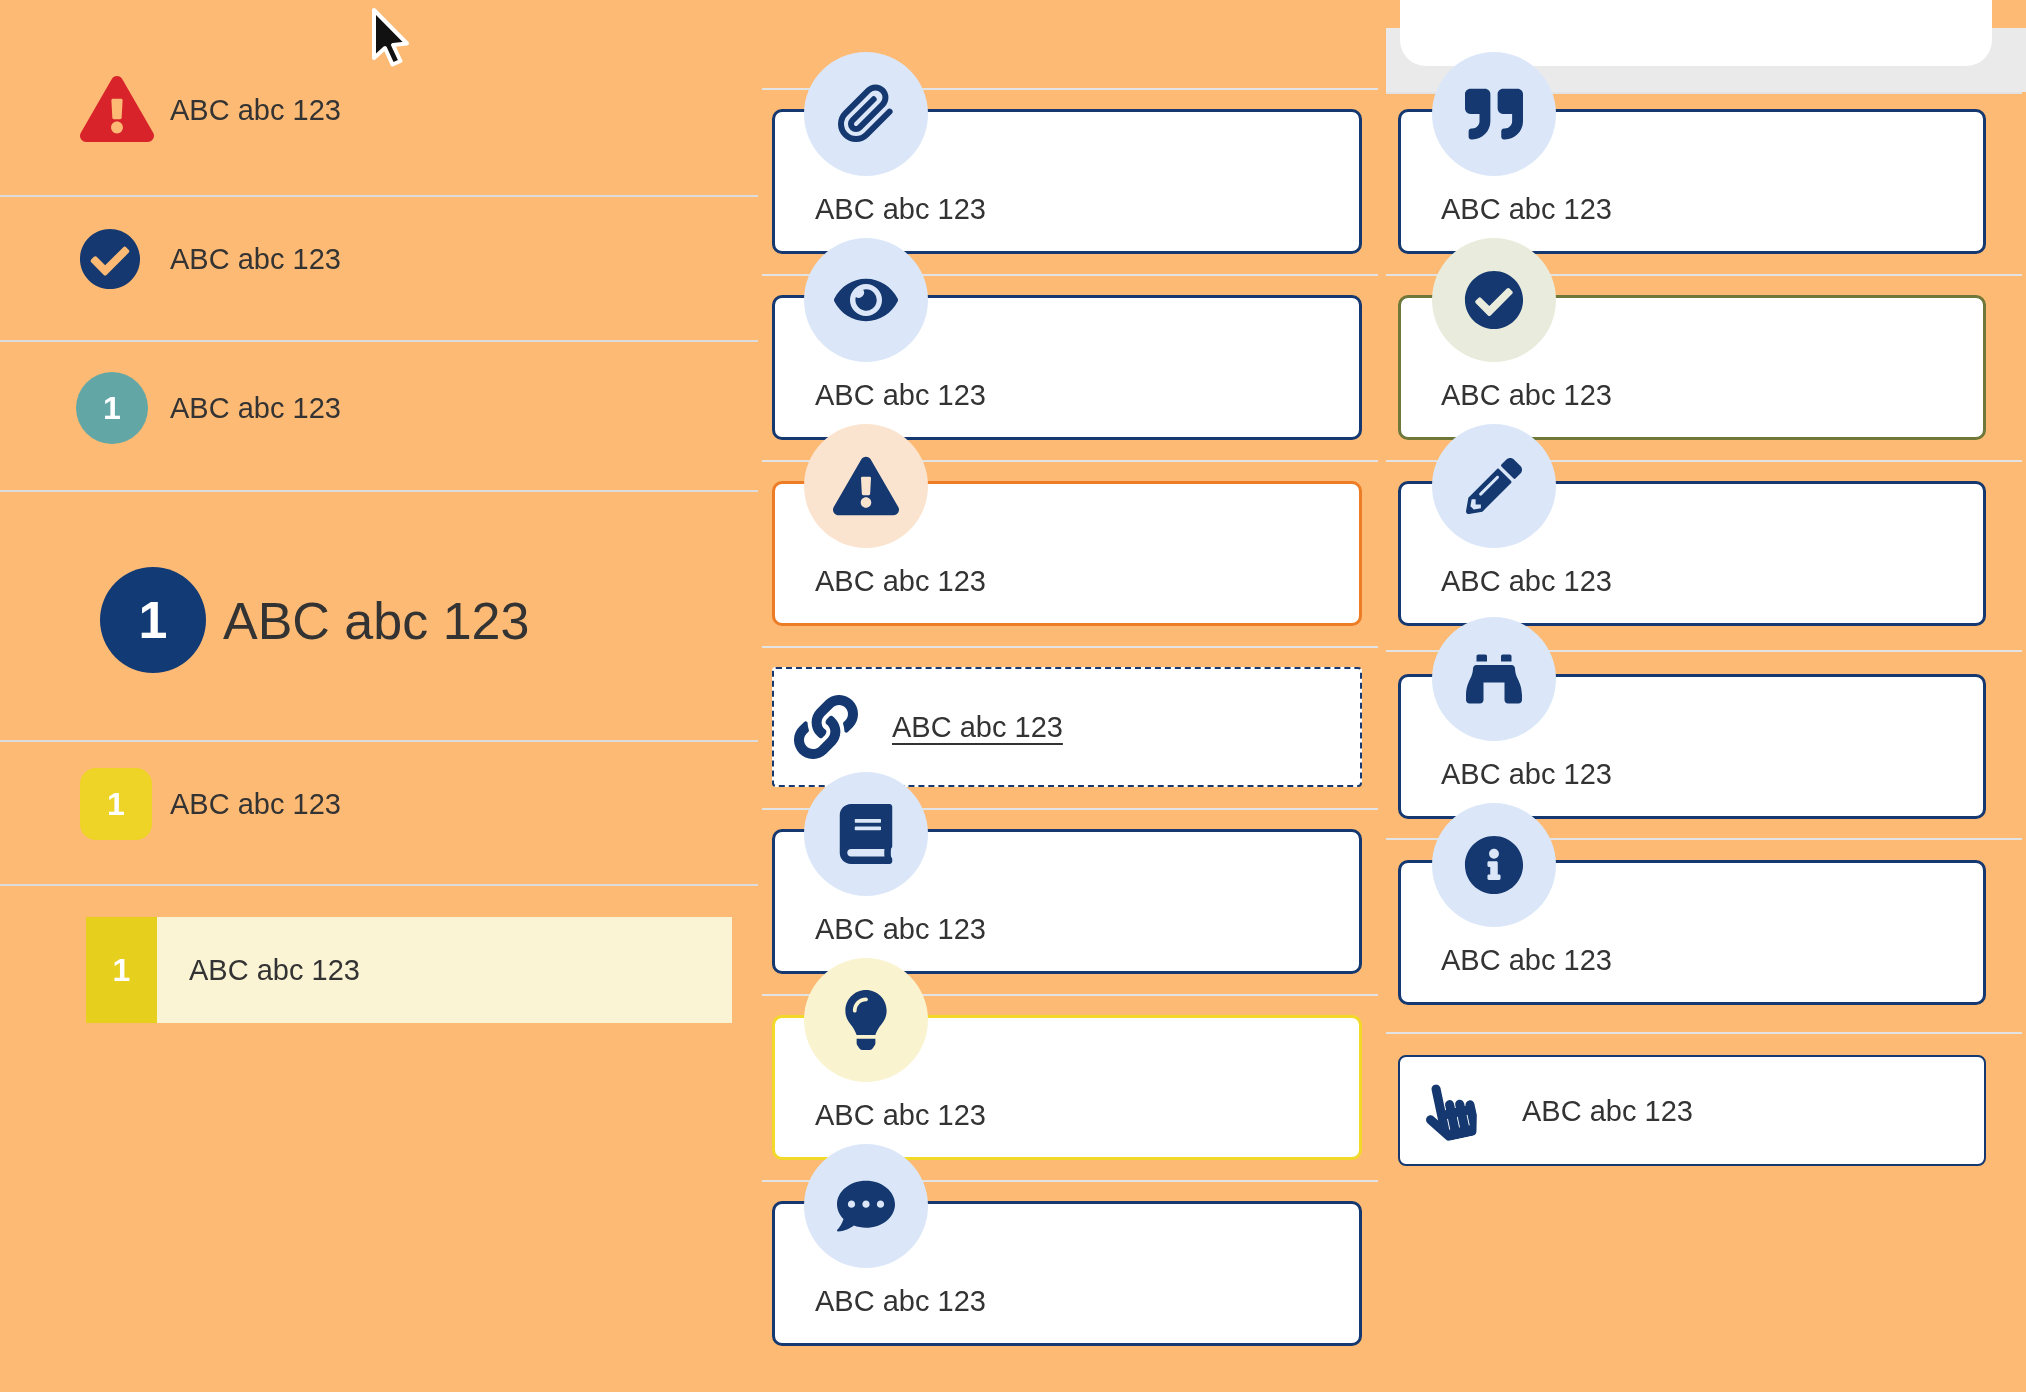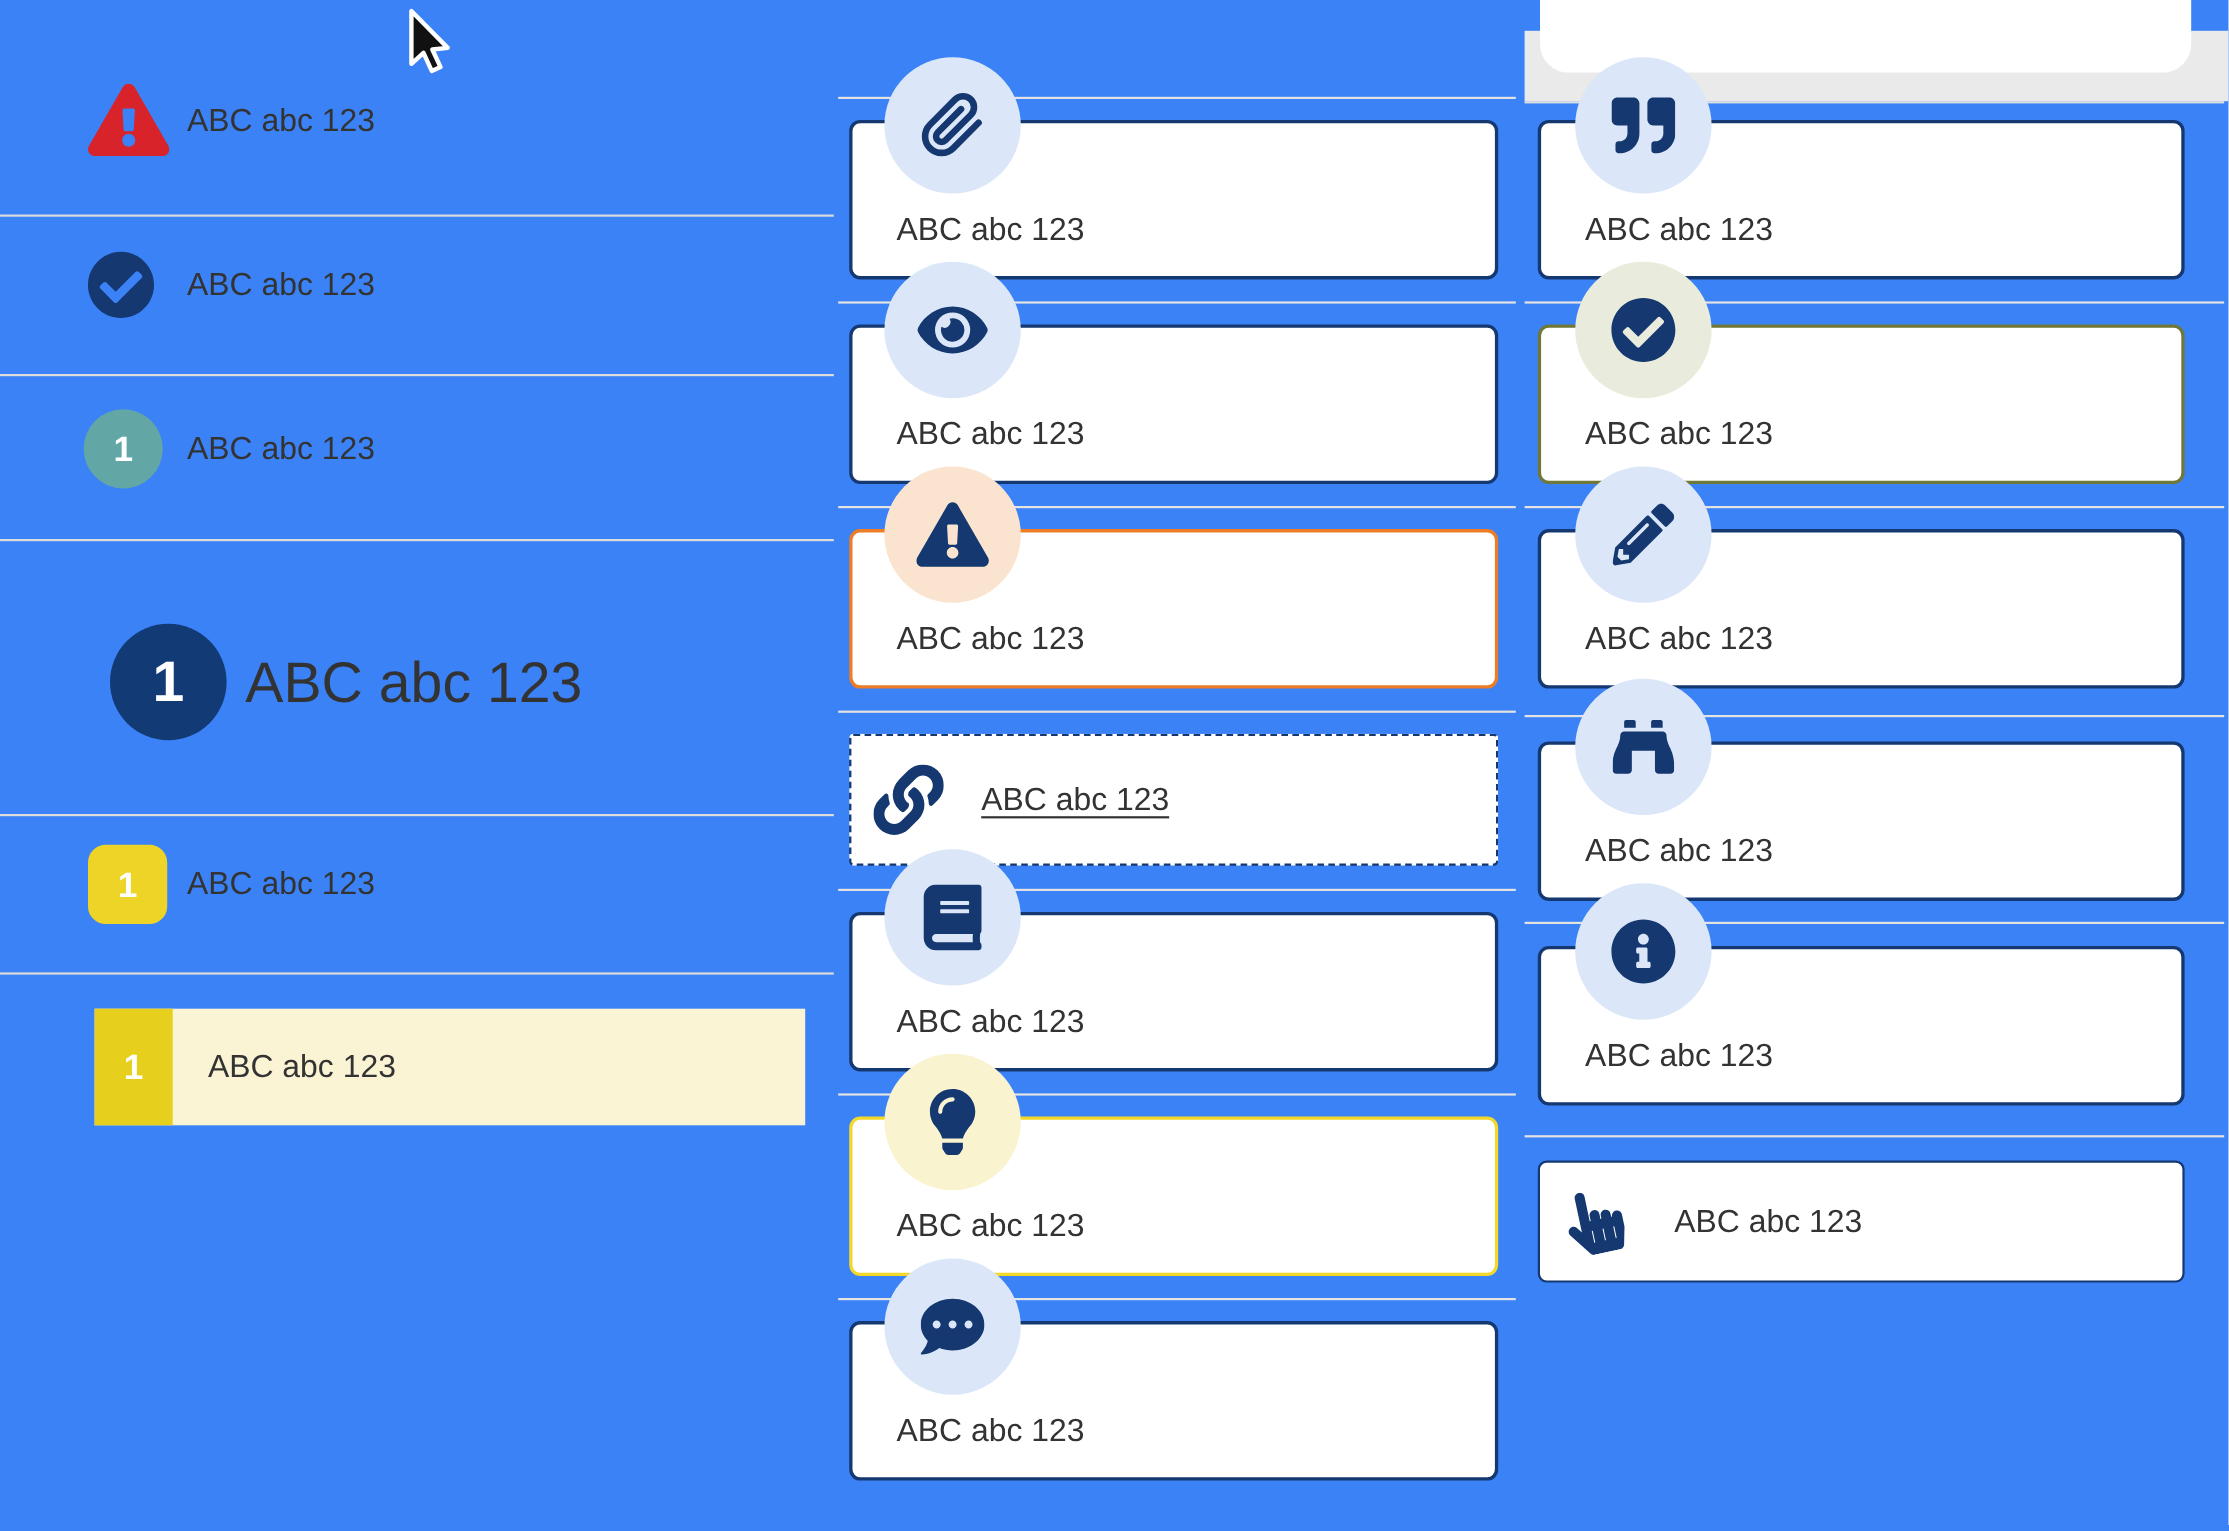--- a/index.html
+++ b/index.html
@@ -1,17 +1,17 @@
 <!DOCTYPE html>
 <html><head>
 <meta charset="utf-8">
 <style>
   html,body{margin:0;padding:0;background:#fff;}
   #stage{
-    position:relative;width:2026px;height:1392px;background:#3b82f6;overflow:hidden;
+    position:relative;width:2026px;height:1392px;background:#fdba74;overflow:hidden;
     font-family:"Liberation Sans",sans-serif;color:#333;
   }
   .abs{position:absolute;}
   .lbl{position:absolute;font-size:29px;color:#333;white-space:nowrap;line-height:34px;}
   .divider{position:absolute;left:0;width:758px;height:2px;background:#dcdcdc;}
   .hr{position:absolute;height:2px;background:#e3e3e3;}
   .hr.mid{left:762px;width:616px;}
   .hr.right{left:1386px;width:636px;}
 
   

